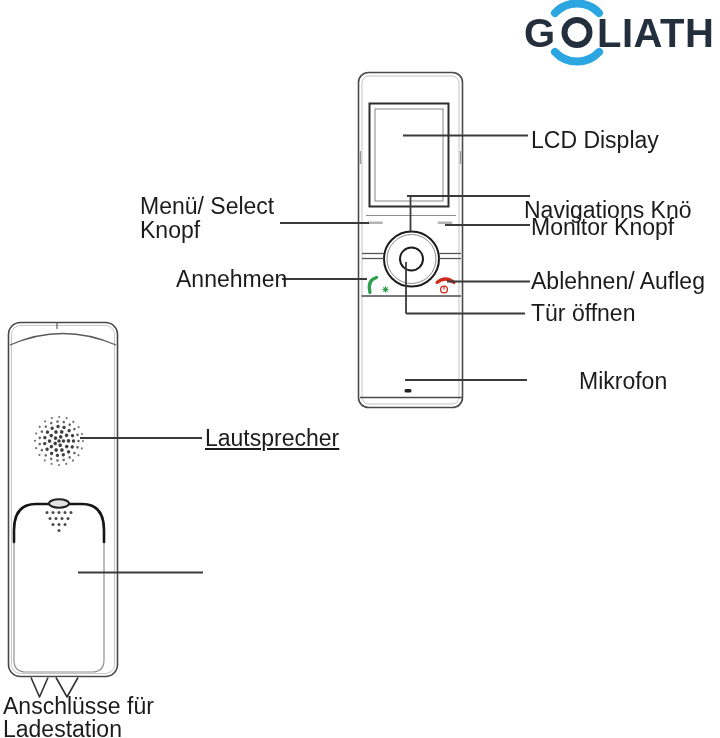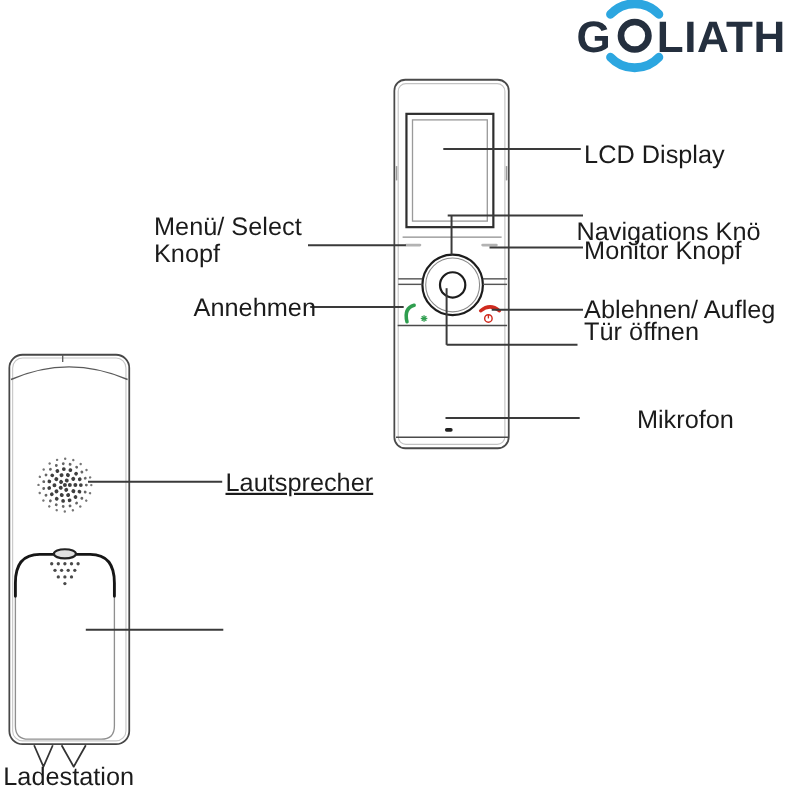--- a/index.html
+++ b/index.html
@@ -18,21 +18,21 @@
     line-height:23px;
     white-space:nowrap;
   }
   .callout.two-line{white-space:normal;}
   .menu-label{left:140px;top:194px;width:140px;text-align:left;line-height:24px;}
   .annehmen-label{left:176px;top:268px;}
   .lcd-label{left:531px;top:129px;}
   .nav-label{left:524px;top:184px;margin-top:15px;}
   .monitor-label{left:531px;top:216px;}
   .reject-label{left:531px;top:270px;}
-  .door-label{left:531px;top:290px;}
+  .door-label{left:531px;top:302px;}
   .mic-label{left:531px;top:370px;margin-left:48px;}
   .speaker-label{left:205px;top:427px;text-decoration:underline;}
   .battery-label{left:206px;top:550px;line-height:26px;}
   .dock-label{left:3px;top:695px;line-height:23px;}
   .logo-text{font-family:"Liberation Sans", sans-serif;font-weight:bold;font-size:40px;letter-spacing:0.5px;}
 </style>
 </head>
 <body>
 
 <div class="page">
@@ -156,16 +156,17 @@
   <div class="callout lcd-label">LCD Display</div>
   <div class="callout nav-label">Navigations Knö</div>
   <div class="callout monitor-label">Monitor Knopf</div>
   <div class="callout reject-label">Ablehnen/ Aufleg</div>
   <div class="callout door-label">Tür öffnen</div>
   <div class="callout mic-label">Mikrofon</div>
   <div class="callout speaker-label">Lautsprecher</div>
 
 
   <div class="callout two-line dock-label">
+    <div>Anschlüsse für</div>
     <div>Ladestation</div>
   </div>
 
 </div>
 
 </body></html>

